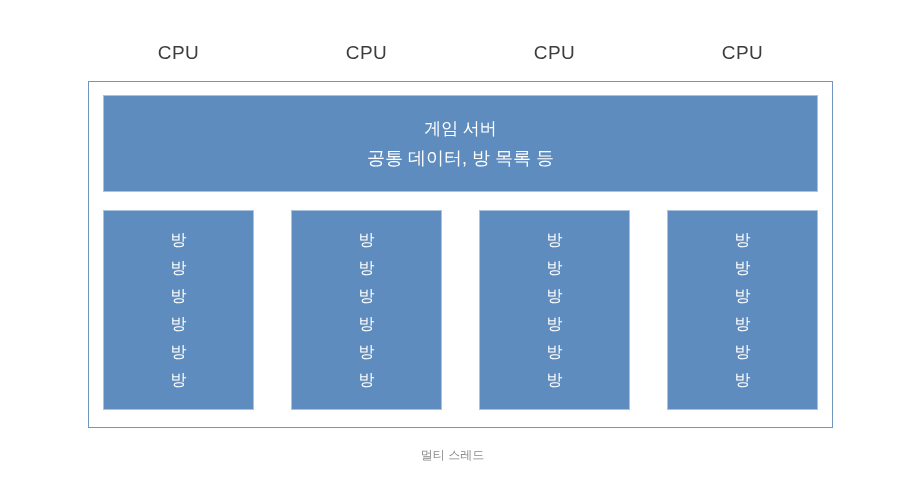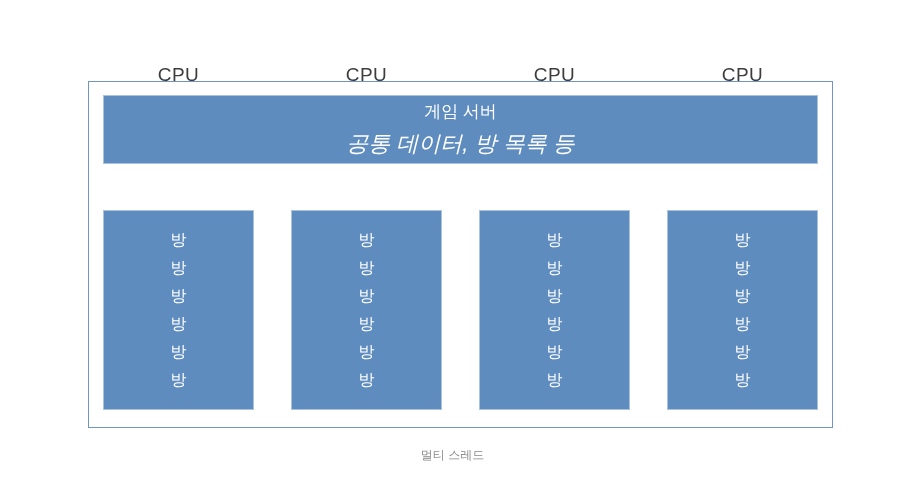--- a/index.html
+++ b/index.html
@@ -12,21 +12,21 @@
     position: relative;
     width: 905px;
     height: 489px;
     background: #ffffff;
     overflow: hidden;
   }
   
   .cpu-row {
     position: absolute;
     left: 103px;
-    top: 64px;
+    top: 42px;
     width: 715px;
     display: flex;
     justify-content: space-between;
   }
   .cpu-label {
     width: 151px;
     text-align: center;
     font-size: 19px;
     letter-spacing: 0.5px;
     color: #3d3d3d;
@@ -41,33 +41,33 @@
     border: 1px solid #7096be;
     box-sizing: border-box;
     background: #ffffff;
   }
   
   .server-box {
     position: absolute;
     left: 103px;
     top: 95px;
     width: 715px;
-    height: 69px;
+    height: 97px;
     box-sizing: border-box;
     background: #5e8cbe;
     border: 1px solid #a9c2dd;
     display: flex;
     flex-direction: column;
     align-items: center;
     justify-content: center;
     gap: 6px;
     color: #ffffff;
   }
   .server-title { font-size: 17px; }
-  .server-subtitle { font-size: 22px; font-style: italic; }
+  .server-subtitle { font-size: 18px; }
   
   .rooms-row {
     position: absolute;
     left: 103px;
     top: 210px;
     width: 715px;
     height: 200px;
     display: flex;
     justify-content: space-between;
   }

